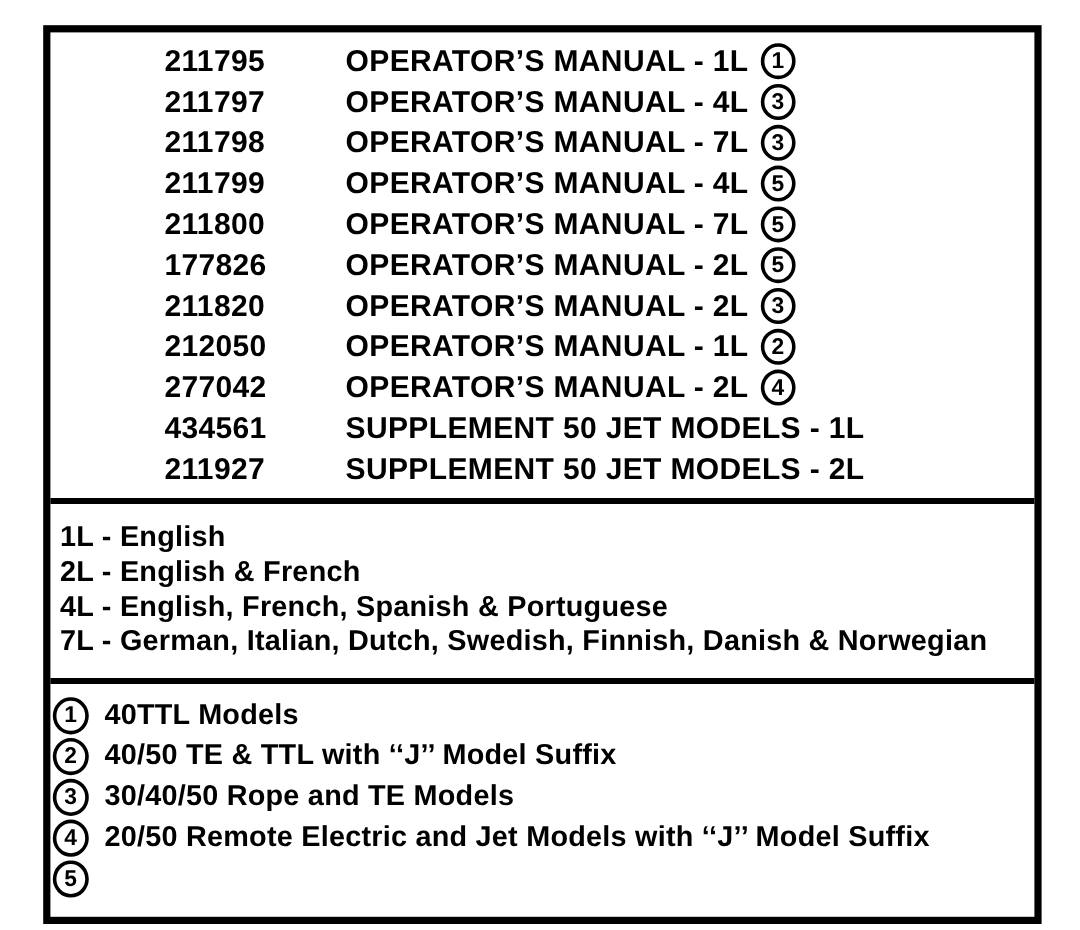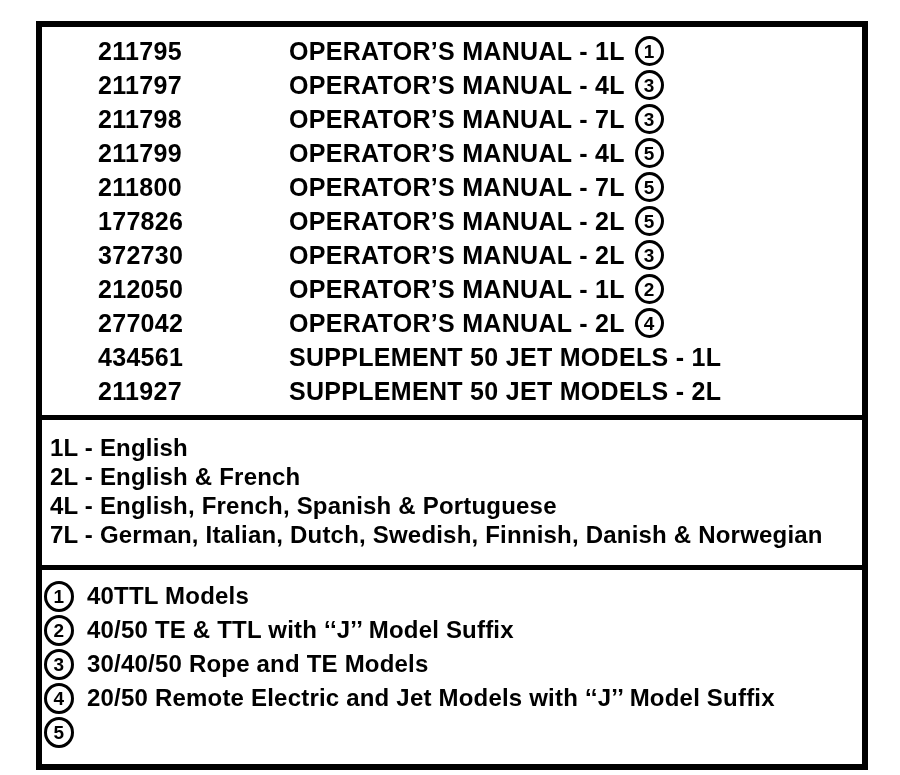--- a/index.html
+++ b/index.html
@@ -31,27 +31,26 @@
   }
   .prow {
     height: 34px;
     display: flex;
     align-items: center;
     font-size: 25px;
     white-space: nowrap;
     letter-spacing: 0.3px;
   }
   .pn {
-    margin-left: 56px;
+    margin-left: 95px;
     width: 151px;
     flex: 0 0 auto;
   }
   .desc {
     flex: 0 0 auto;
-    margin-left: 40px;
   }
   .circ {
     display: inline-flex;
     align-items: center;
     justify-content: center;
     width: 23px;
     height: 23px;
     border: 3px solid #000000;
     border-radius: 50%;
     font-size: 19px;
@@ -136,21 +135,21 @@
       <span class="pn">211800</span>
       <span class="desc">OPERATOR’S MANUAL - 7L</span>
       <span class="circ">5</span>
     </div>
     <div class="prow">
       <span class="pn">177826</span>
       <span class="desc">OPERATOR’S MANUAL - 2L</span>
       <span class="circ">5</span>
     </div>
     <div class="prow">
-      <span class="pn">372730</span>
+      <span class="pn">211820</span>
       <span class="desc">OPERATOR’S MANUAL - 2L</span>
       <span class="circ">3</span>
     </div>
     <div class="prow">
       <span class="pn">212050</span>
       <span class="desc">OPERATOR’S MANUAL - 1L</span>
       <span class="circ">2</span>
     </div>
     <div class="prow">
       <span class="pn">277042</span>

